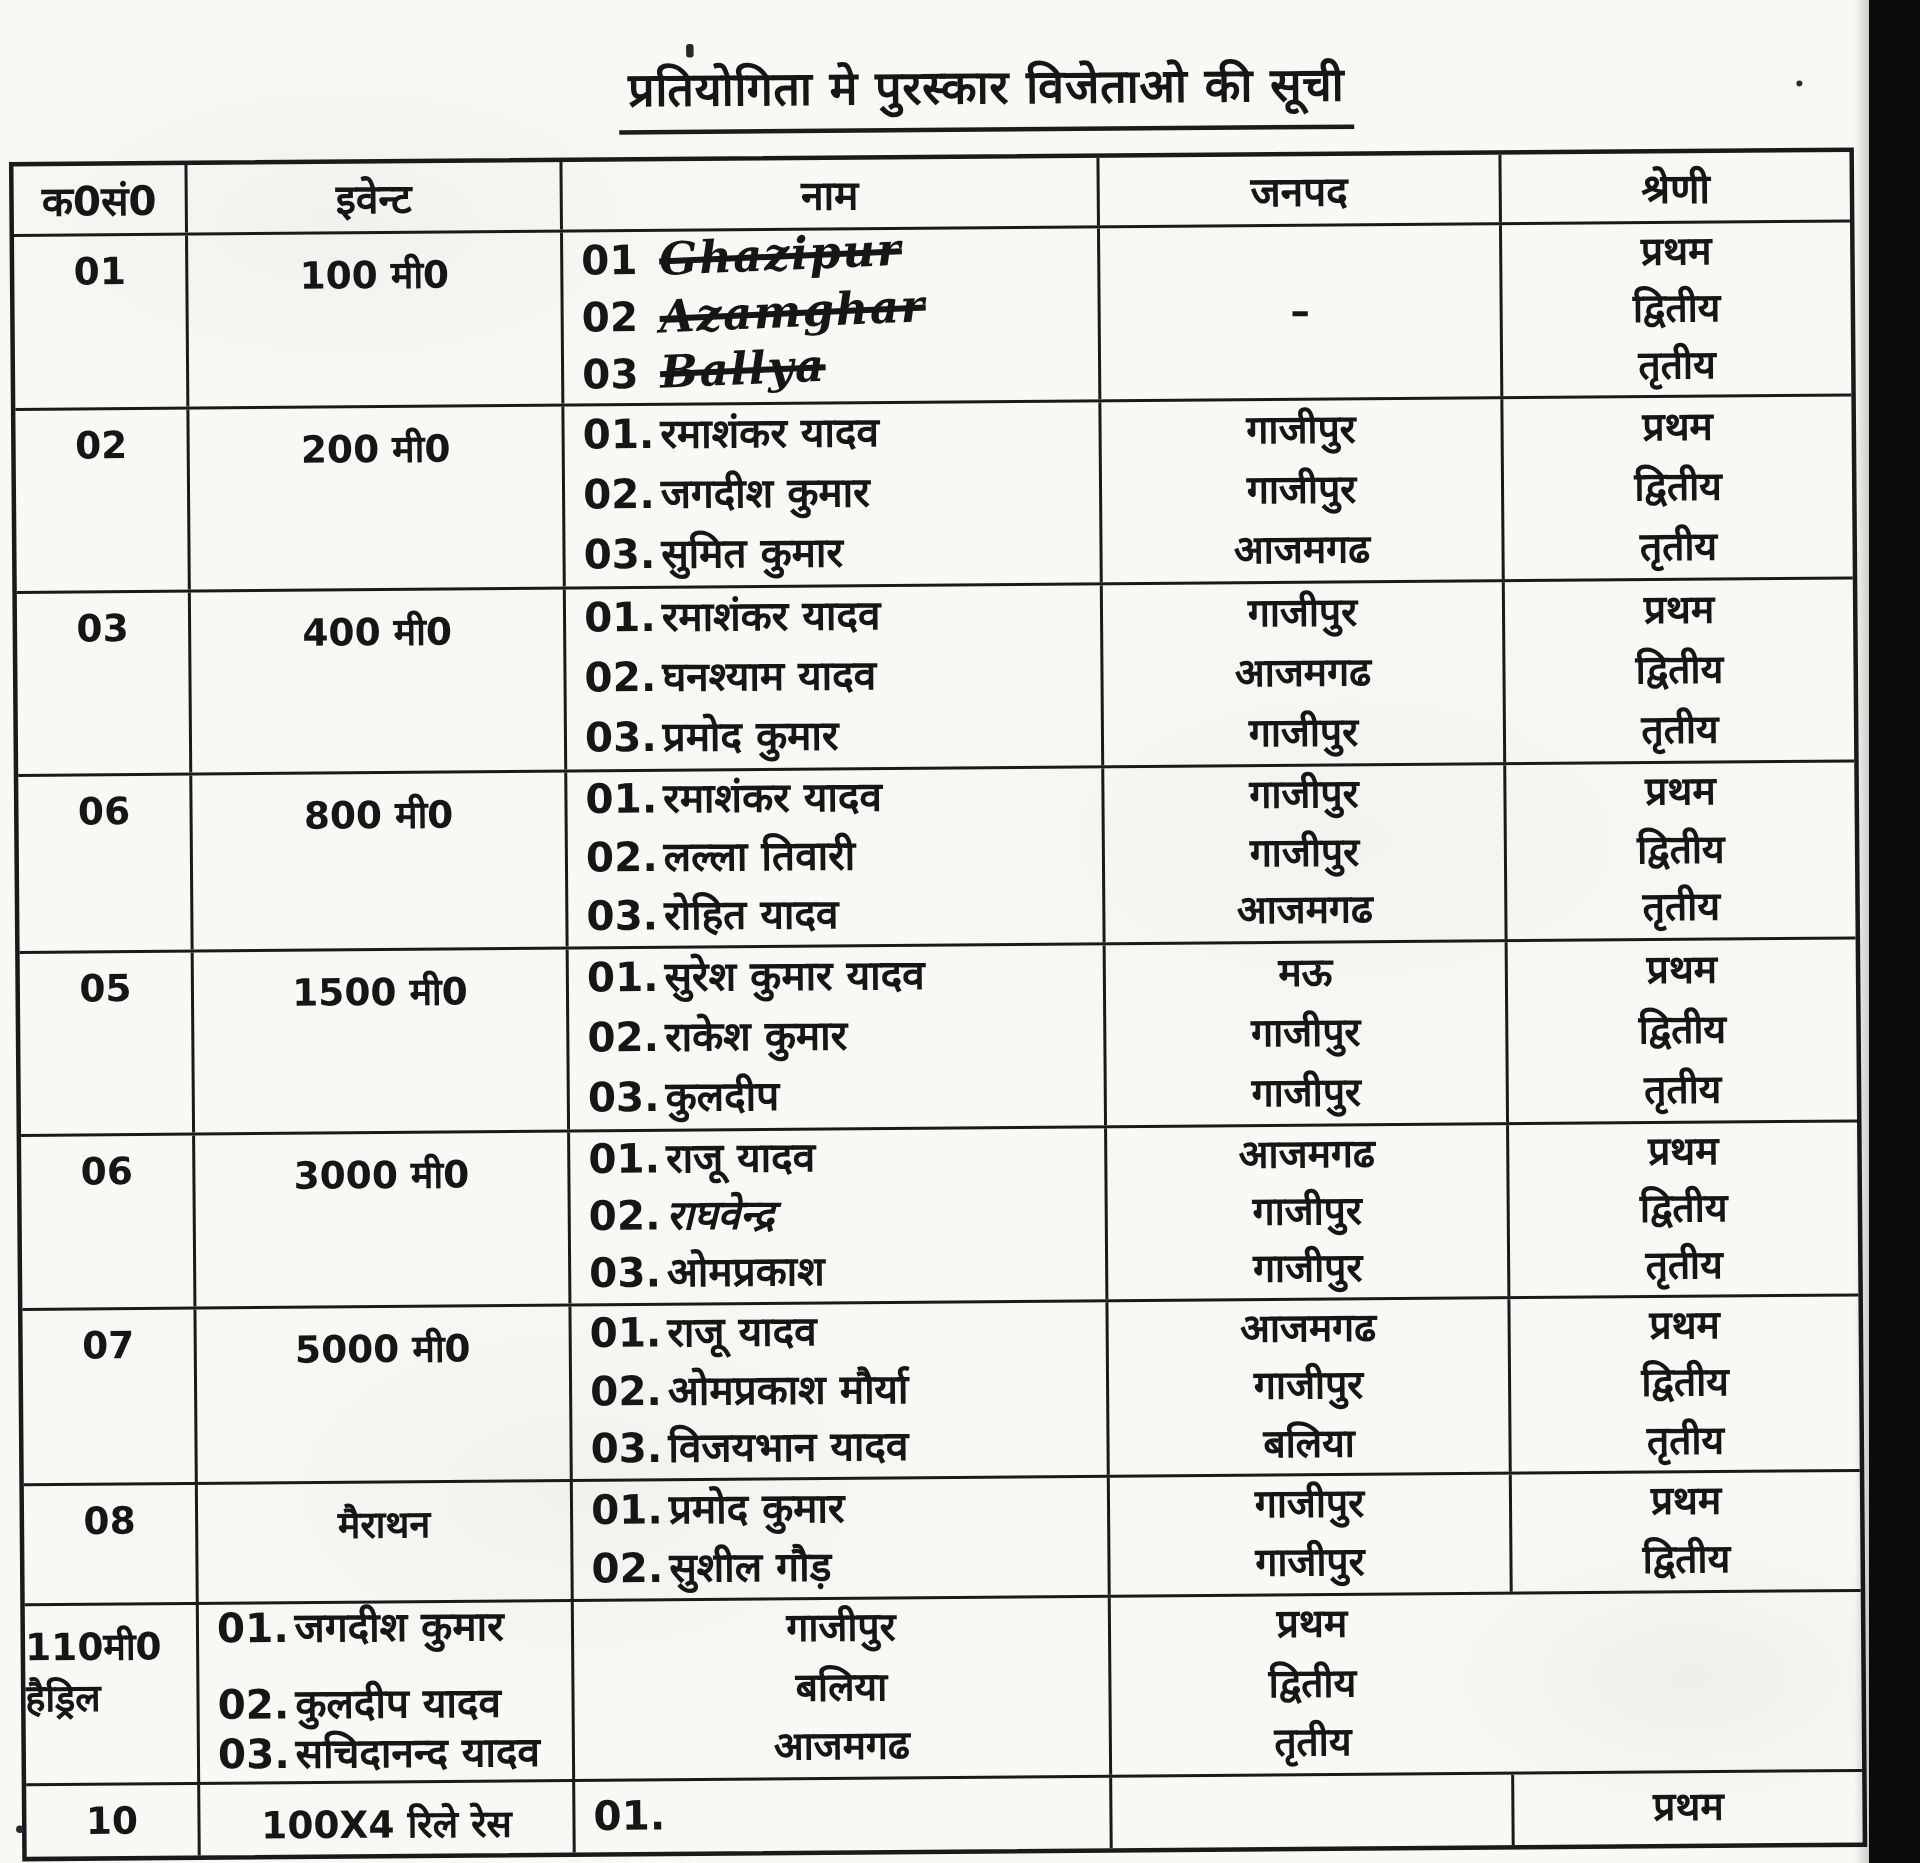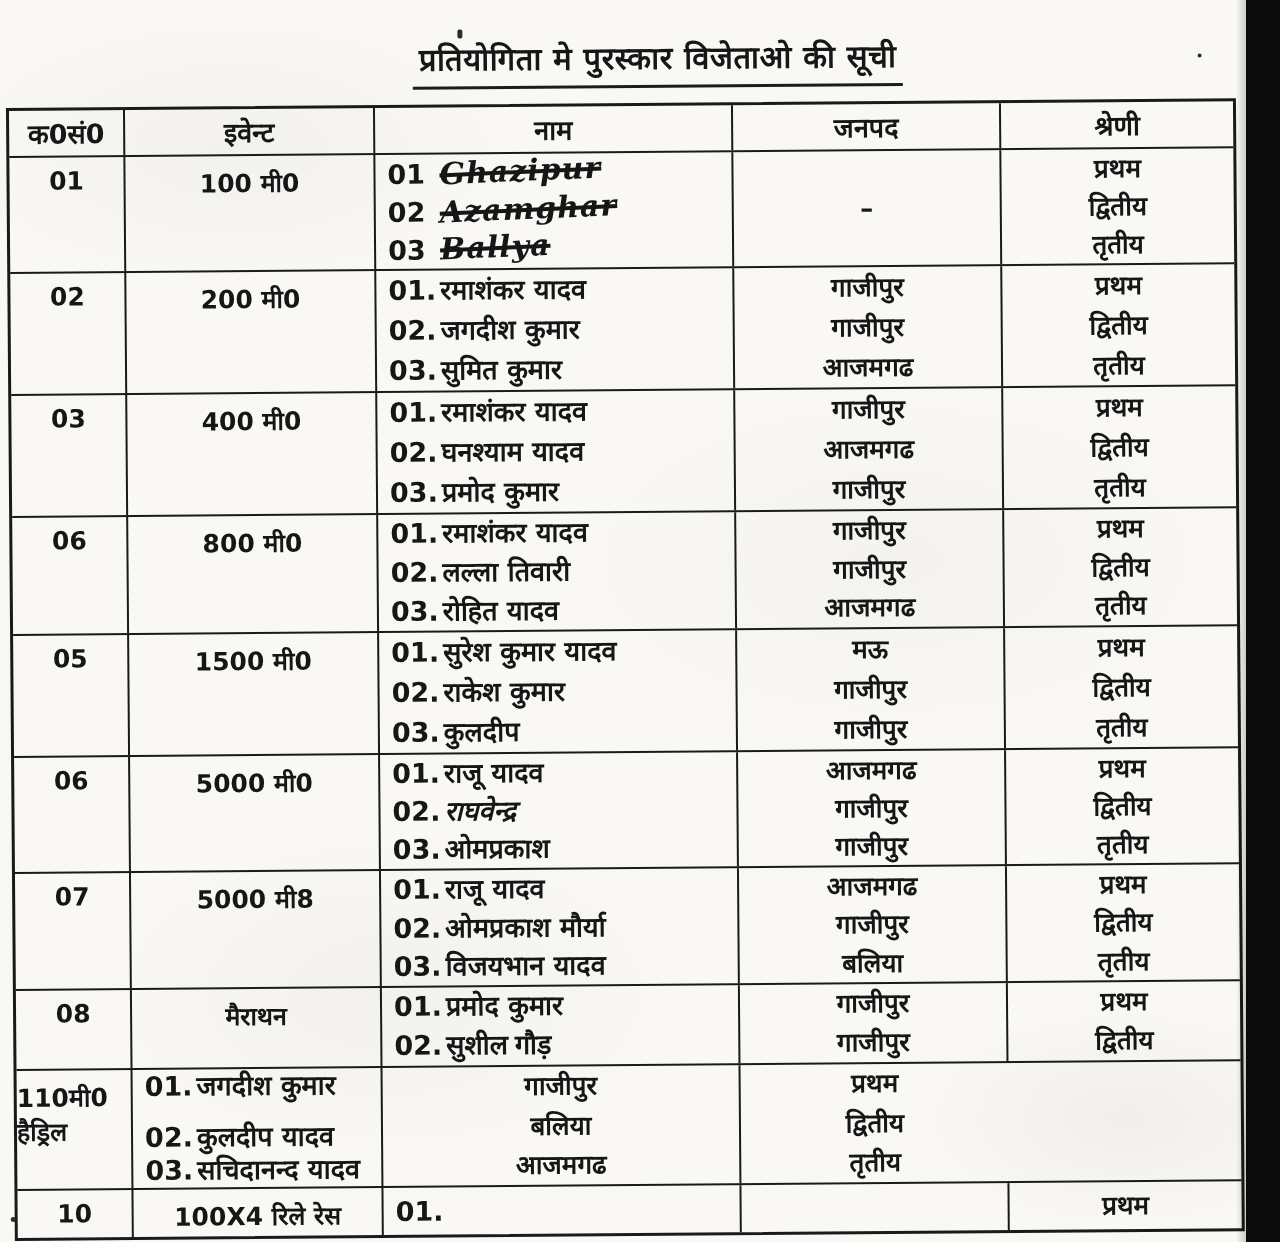--- a/index.html
+++ b/index.html
@@ -200,21 +200,21 @@
             <div class="rline">प्रथम</div>
             <div class="rline">द्वितीय</div>
             <div class="rline">तृतीय</div>
           </div>
         </div>
         <div class="trow" style="height: 116px;">
           <div class="cell sn-cell">
             <div class="">06</div>
           </div>
           <div class="cell event-cell">
-            <div class="">5000 मी0</div>
+            <div class="">3000 मी0</div>
           </div>
           <div class="cell names-cell">
             <div class="nline"><div class="num" style="display: inline;">01.</div><div class="" style="display: inline-block;">राजू यादव</div></div>
             <div class="nline"><div class="num" style="display: inline;">02.</div><div class="" style="display: inline-block; font-style: italic;">राघवेन्द्र</div></div>
             <div class="nline"><div class="num" style="display: inline;">03.</div><div class="" style="display: inline-block;">ओमप्रकाश</div></div>
           </div>
           <div class="cell dist-cell">
             <div class="dline">आजमगढ</div>
             <div class="dline">गाजीपुर</div>
             <div class="dline">गाजीपुर</div>
@@ -223,21 +223,21 @@
             <div class="rline">प्रथम</div>
             <div class="rline">द्वितीय</div>
             <div class="rline">तृतीय</div>
           </div>
         </div>
         <div class="trow" style="height: 117px;">
           <div class="cell sn-cell">
             <div class="">07</div>
           </div>
           <div class="cell event-cell">
-            <div class="">5000 मी8</div>
+            <div class="">5000 मी0</div>
           </div>
           <div class="cell names-cell">
             <div class="nline"><div class="num" style="display: inline;">01.</div><div class="" style="display: inline-block;">राजू यादव</div></div>
             <div class="nline"><div class="num" style="display: inline;">02.</div><div class="" style="display: inline-block;">ओमप्रकाश मौर्या</div></div>
             <div class="nline"><div class="num" style="display: inline;">03.</div><div class="" style="display: inline-block;">विजयभान यादव</div></div>
           </div>
           <div class="cell dist-cell">
             <div class="dline">आजमगढ</div>
             <div class="dline">गाजीपुर</div>
             <div class="dline">बलिया</div>
@@ -250,21 +250,21 @@
         </div>
         <div class="trow" style="height: 80px;">
           <div class="cell sn-cell">
             <div class="">08</div>
           </div>
           <div class="cell event-cell">
             <div class="">मैराथन</div>
           </div>
           <div class="cell names-cell">
             <div class="nline"><div class="num" style="display: inline;">01.</div><div class="" style="display: inline-block;">प्रमोद कुमार</div></div>
-            <div class="nline"><div class="num" style="display: inline;">02.</div><div class="" style="display: inline-block; font-family: Liberation Serif, serif;">सुशील गौड़</div></div>
+            <div class="nline"><div class="num" style="display: inline;">02.</div><div class="" style="display: inline-block;">सुशील गौड़</div></div>
           </div>
           <div class="cell dist-cell">
             <div class="dline">गाजीपुर</div>
             <div class="dline">गाजीपुर</div>
           </div>
           <div class="cell rank-cell">
             <div class="rline">प्रथम</div>
             <div class="rline">द्वितीय</div>
           </div>
         </div>

